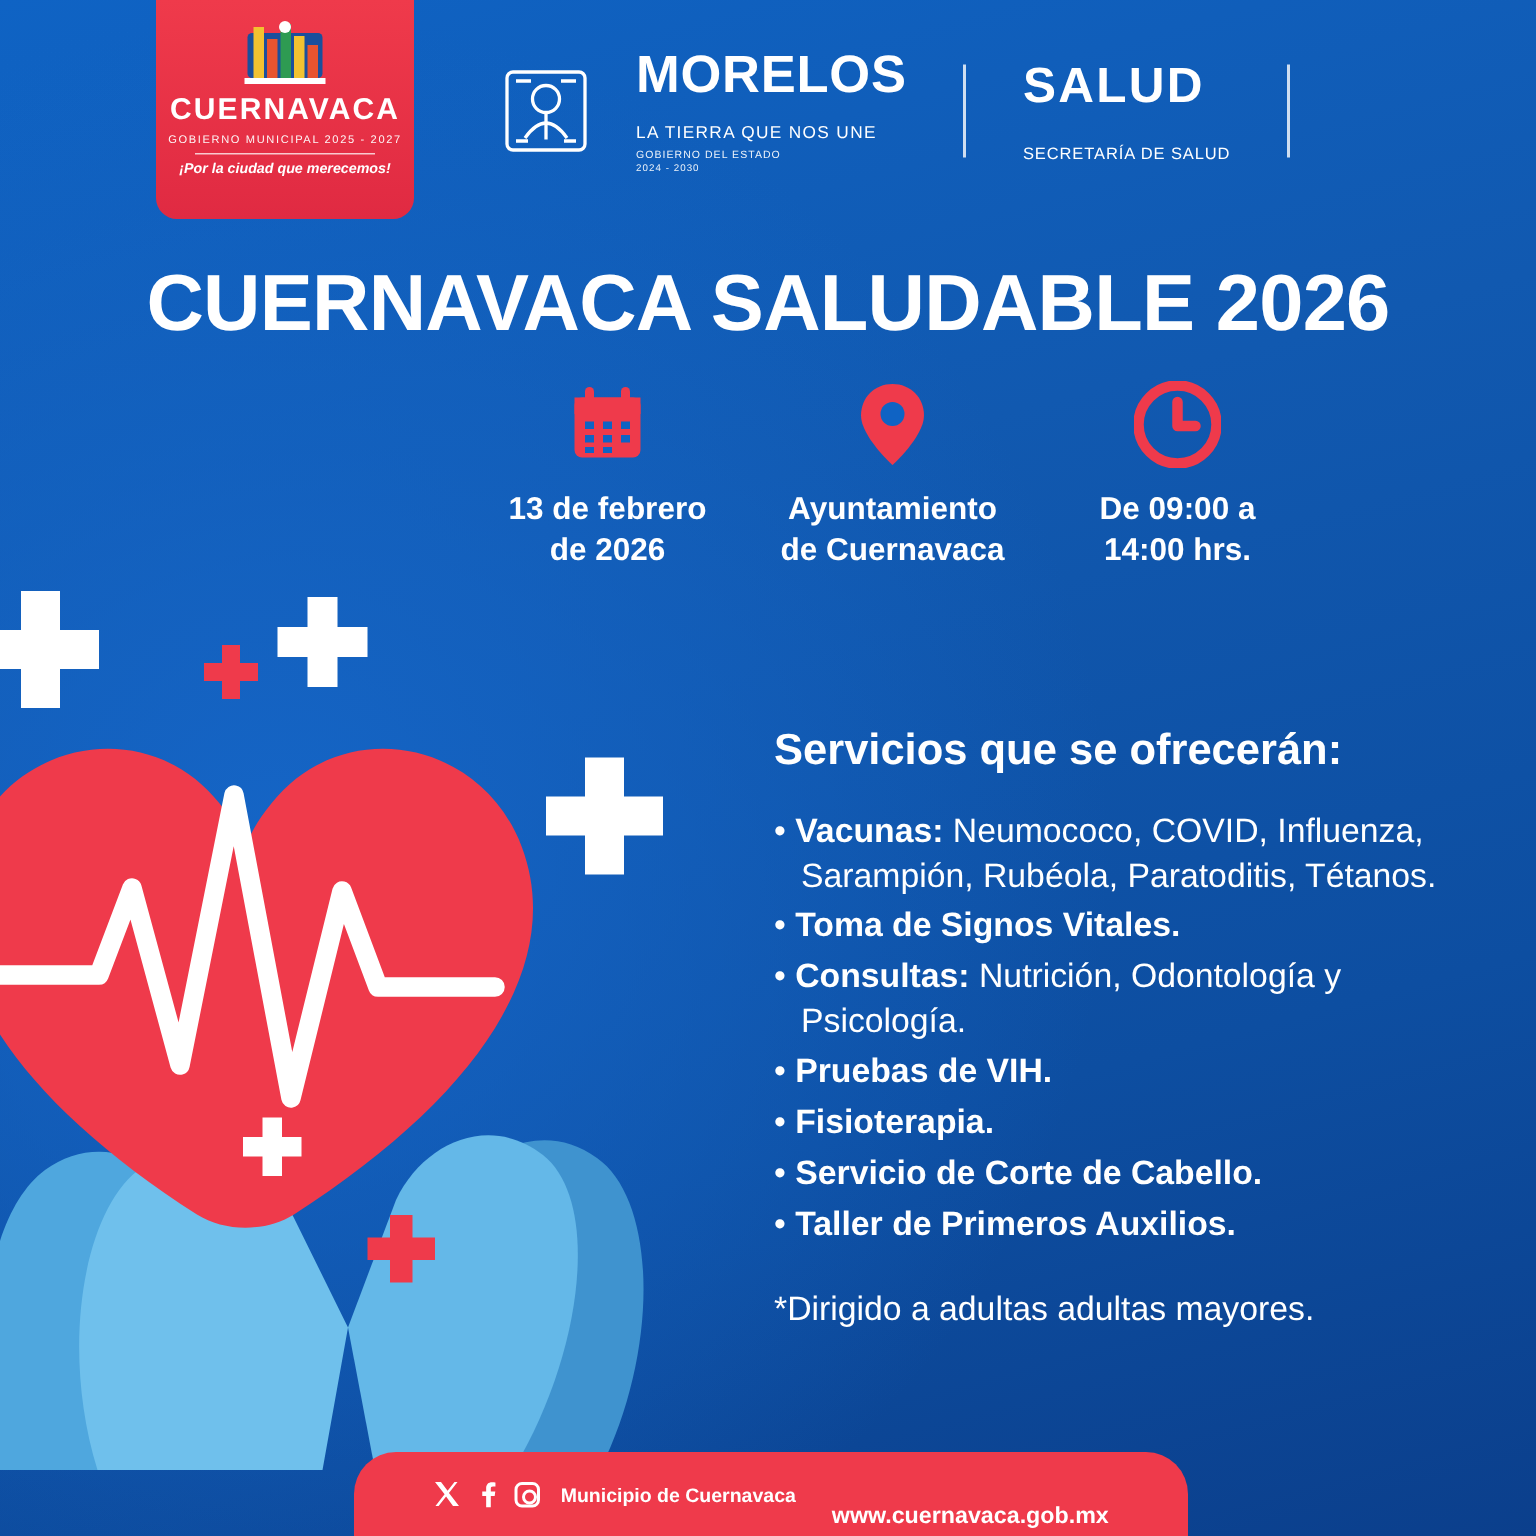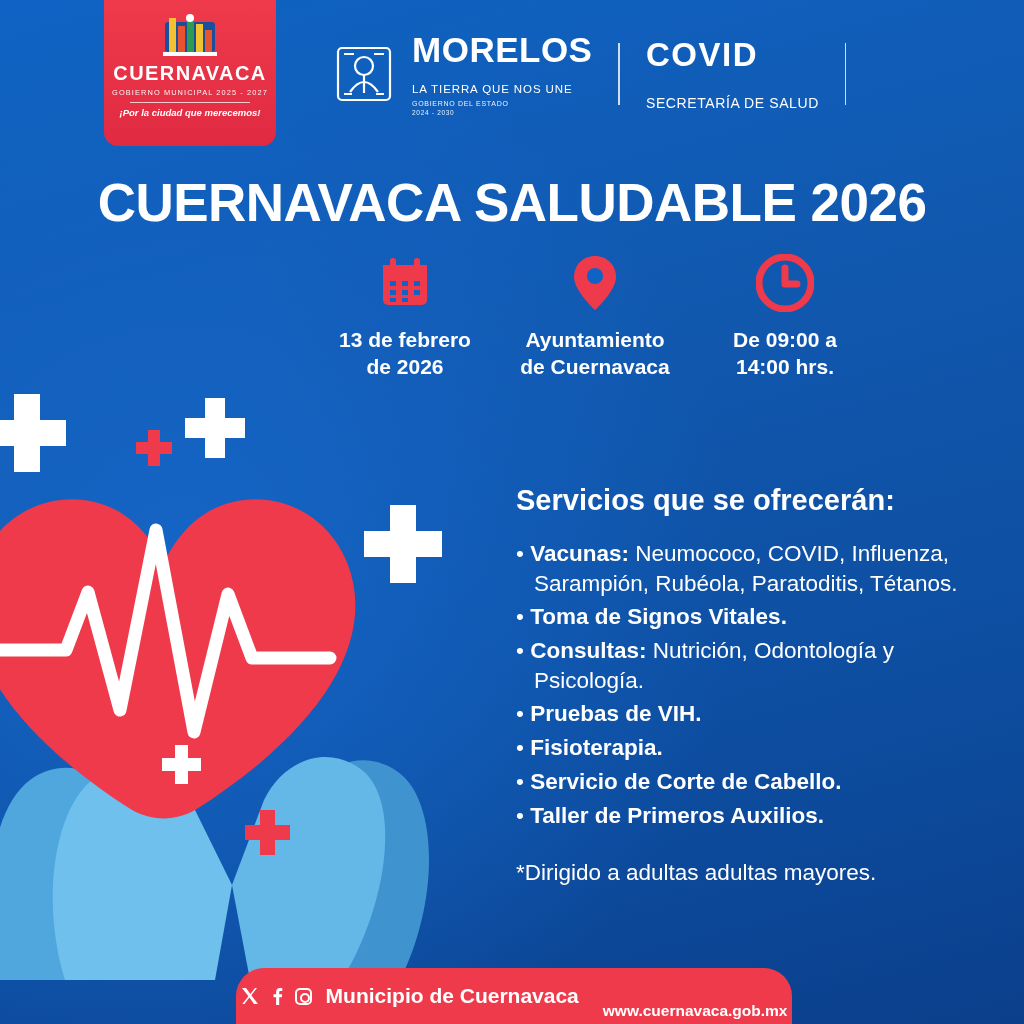--- a/index.html
+++ b/index.html
@@ -50,21 +50,21 @@
   .cuernavaca-badge .cv-rule {
     width: 120px; height: 1px; background: rgba(255,255,255,.75); margin: 5px 0 4px;
   }
   .cuernavaca-badge .cv-slogan {
     font-size: 9.5px; font-style: italic; font-weight: bold;
   }
 
   .gov-block {
     position: absolute;
     left: 330px; top: 32px;
-    display: flex; align-items: center; gap: 4px;
+    display: flex; align-items: center; gap: 16px;
     color: #fff;
   }
   .morelos-glyph { width: 68px; height: 68px; flex: 0 0 68px; }
   .morelos-text { margin-left: 10px; }
   .morelos-text .m-title {
     font-size: 35px; font-weight: bold; letter-spacing: .5px; line-height: 1;
   }
   .morelos-text .m-sub1 {
     font-size: 11.5px; letter-spacing: .9px; margin-top: 16px;
   }
@@ -72,21 +72,21 @@
     font-size: 7px; letter-spacing: .7px; margin-top: 5px; opacity: .92;
   }
   .morelos-text .m-sub3 {
     font-size: 6.5px; letter-spacing: .7px; margin-top: 2px; opacity: .92;
   }
   .vdiv { width: 1.5px; height: 62px; background: rgba(255,255,255,.8); margin: 0 22px; }
   .salud-text .s-title {
     font-size: 33px; font-weight: bold; letter-spacing: 1.5px; line-height: 1;
   }
   .salud-text .s-sub {
-    font-size: 14px; letter-spacing: .6px; margin-top: 24px;
+    font-size: 11px; letter-spacing: .6px; margin-top: 24px;
   }
   .servicios-text {
     font-size: 17.5px; font-weight: bold; line-height: 1.28; letter-spacing: .4px;
   }
 
   
   .main-title {
     position: absolute;
     left: 0; right: 0; top: 172px;
     text-align: center;
@@ -145,21 +145,21 @@
     left: 236px; bottom: 0;
     width: 556px; height: 56px;
     background: #ef3a4b;
     border-top-left-radius: 28px;
     border-top-right-radius: 28px;
     display: flex; align-items: center; justify-content: center;
     gap: 10px;
     color: #fff;
   }
   .footer .soc { display: flex; align-items: center; gap: 9px; }
-  .footer .handle { font-size: 21px; font-weight: bold; margin-left: 4px; }
+  .footer .handle { font-size: 13px; font-weight: bold; margin-left: 4px; }
   .footer .site { font-size: 15.5px; font-weight: bold; margin-left: 14px; margin-top: 30px; }
   .ig-box {
     width: 17px; height: 17px; border: 2px solid #fff; border-radius: 5px;
     position: relative;
   }
   .ig-box::after {
     content: ""; position: absolute; left: 3.5px; top: 3.5px;
     width: 6px; height: 6px; border: 2px solid #fff; border-radius: 50%;
   }
 </style>
@@ -200,21 +200,21 @@
       <div class="morelos-text">
         <div class="m-title">MORELOS</div>
         <div class="m-sub1">LA TIERRA QUE NOS UNE</div>
         <div class="m-sub2">GOBIERNO DEL ESTADO</div>
         <div class="m-sub3">2024 - 2030</div>
       </div>
 
       <div class="vdiv"></div>
 
       <div class="salud-text">
-        <div class="s-title">COVID</div>
+        <div class="s-title">SALUD</div>
         <div class="s-sub">SECRETARÍA DE SALUD</div>
       </div>
 
       <div class="vdiv"></div>
 
     </div>
   </div>
 
   <div class="main-title">CUERNAVACA SALUDABLE 2026</div>
 

